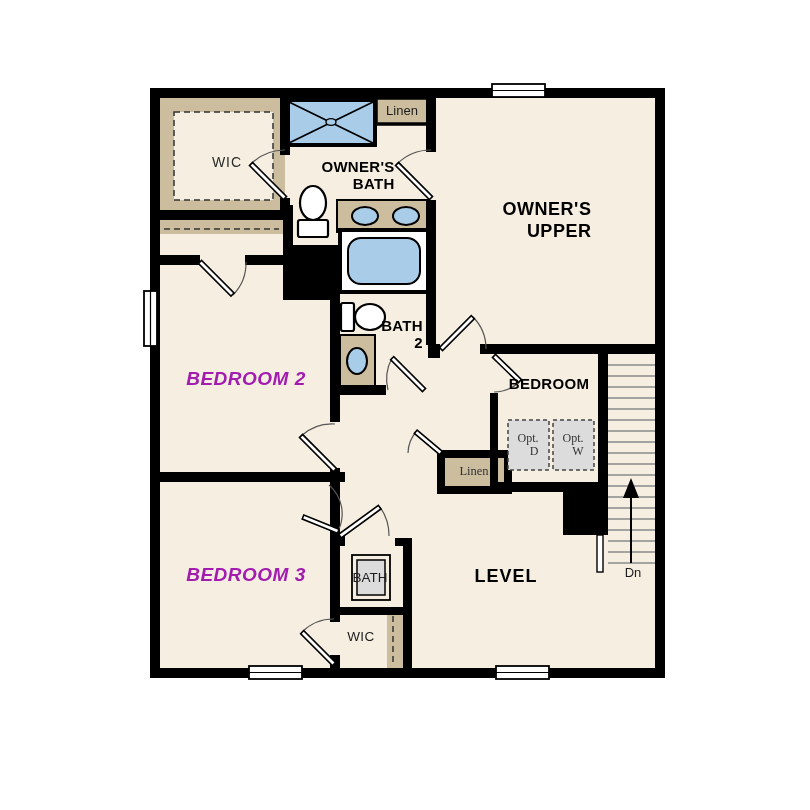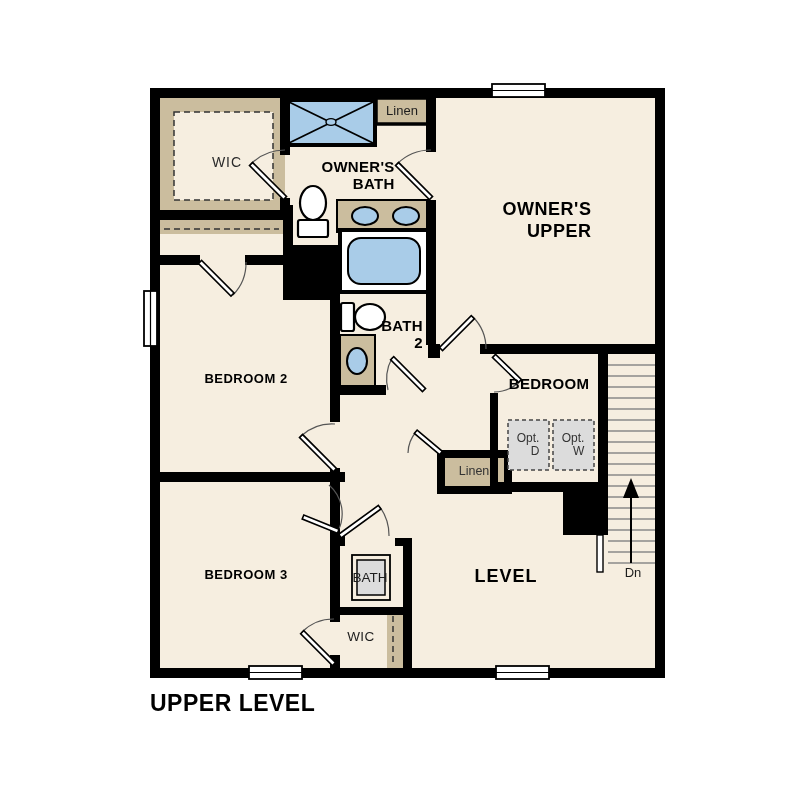--- a/index.html
+++ b/index.html
@@ -25,26 +25,26 @@
   .door-arc{fill:none;stroke:#555;stroke-width:1.2;}
   .tread{stroke:var(--stair_line);stroke-width:1.5;}
   .arrow{stroke:#000;stroke-width:2;}
   .win{fill:#ffffff;stroke:#000;stroke-width:1.8;}
   .winline{stroke:#000;stroke-width:1.2;}
   .furn-out{fill:none;stroke:#000;stroke-width:1.8;}
   .furn-in{fill:var(--appliance_gray);stroke:#000;stroke-width:1.5;}
   .label{position:absolute;transform:translate(-50%,-50%);text-align:right;
          color:#111;white-space:nowrap;line-height:1.08;}
   .label .line{display:block;}
-  .room{font-weight:bold;font-size:13px;letter-spacing:.5px;color:#000000;}
+  .room{font-weight:bold;font-size:19px;letter-spacing:.5px;color:#a21caf;font-style:italic;}
   .room-lg{font-weight:bold;font-size:18px;letter-spacing:.5px;color:#000;line-height:1.2;}
   .room-md{font-weight:bold;font-size:15px;letter-spacing:.3px;color:#000;line-height:1.15;}
   .small{font-size:13px;color:#1d1d1d;}
   .small-sp{font-size:14px;color:#2a2a2a;letter-spacing:1px;}
-  .tiny{font-size:12px;color:#333;line-height:1.1;}
+  .tiny{font-size:12px;color:#333;line-height:1.1;font-family:Liberation Serif, serif;}
   .plan-title{position:absolute;left:150px;top:690px;font-weight:bold;font-size:23px;
               letter-spacing:.5px;color:#000;}
 </style>
 </head>
 <body>
 
 <div class="canvas">
 
   <svg class="plan-svg" width="810" height="810" viewBox="0 0 810 810">
 
@@ -276,14 +276,13 @@
   <div class="label room" style="left:246px;top:575px">BEDROOM 3</div>
 
   <div class="label small" style="left:370px;top:578px;font-size:13.5px">BATH</div>
 
   <div class="label room-lg" style="left:506px;top:577px;letter-spacing:1px">LEVEL</div>
 
   <div class="label small" style="left:361px;top:637px;font-size:13.5px;letter-spacing:.5px">WIC</div>
 
   <div class="label small" style="left:633px;top:573px">Dn</div>
 
-  <div class="plan-title">UPPER LEVEL</div>
 </div>
 
 </body></html>

